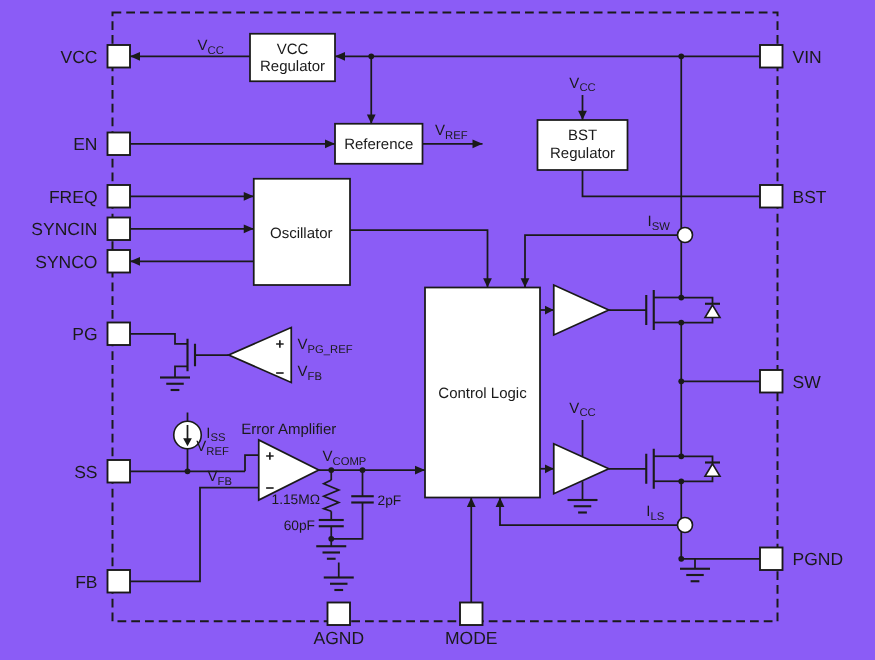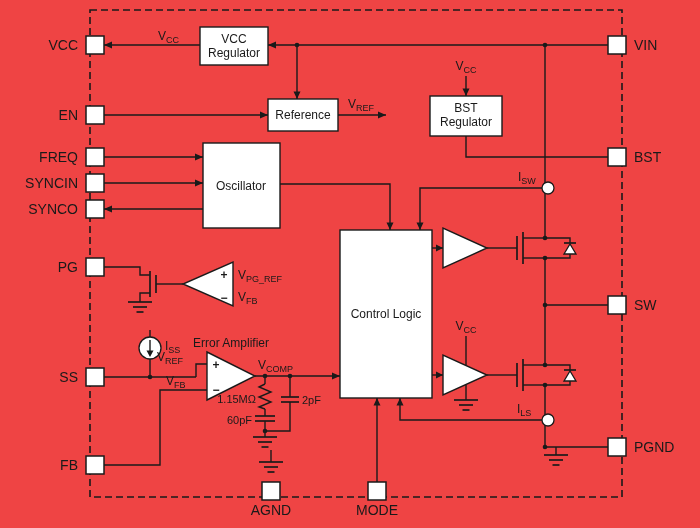--- a/index.html
+++ b/index.html
@@ -1,16 +1,16 @@
 <!DOCTYPE html>
 <html><head>
 <meta charset="utf-8">
 <style>
   html,body{margin:0;padding:0;background:#ffffff;}
-  .stage{width:700px;height:528px;position:relative;background:#ef4444;}
+  .stage{width:700px;height:528px;position:relative;background:#8b5cf6;}
   svg{display:block;}
   text{font-family:"Liberation Sans","DejaVu Sans",sans-serif;fill:#1a1a1a;}
   .wire{stroke:#1a1a1a;stroke-width:1.4;fill:none;}
   .bar{stroke:#1a1a1a;stroke-width:1.7;}
   .box{fill:#ffffff;stroke:#1a1a1a;stroke-width:1.4;}
   .pin{fill:#ffffff;stroke:#1a1a1a;stroke-width:1.5;}
   .tri{fill:#ffffff;stroke:#1a1a1a;stroke-width:1.4;}
   .dot{fill:#1a1a1a;stroke:none;}
   .arr{fill:#1a1a1a;stroke:none;}
   .sensor{fill:#ffffff;stroke:#1a1a1a;stroke-width:1.3;}

